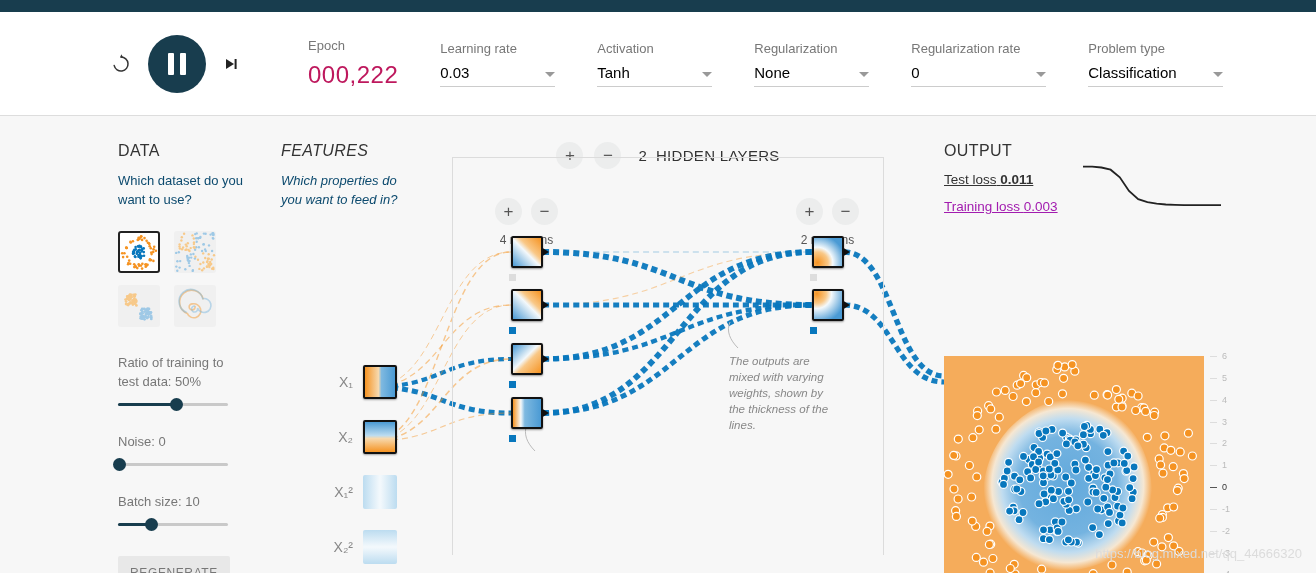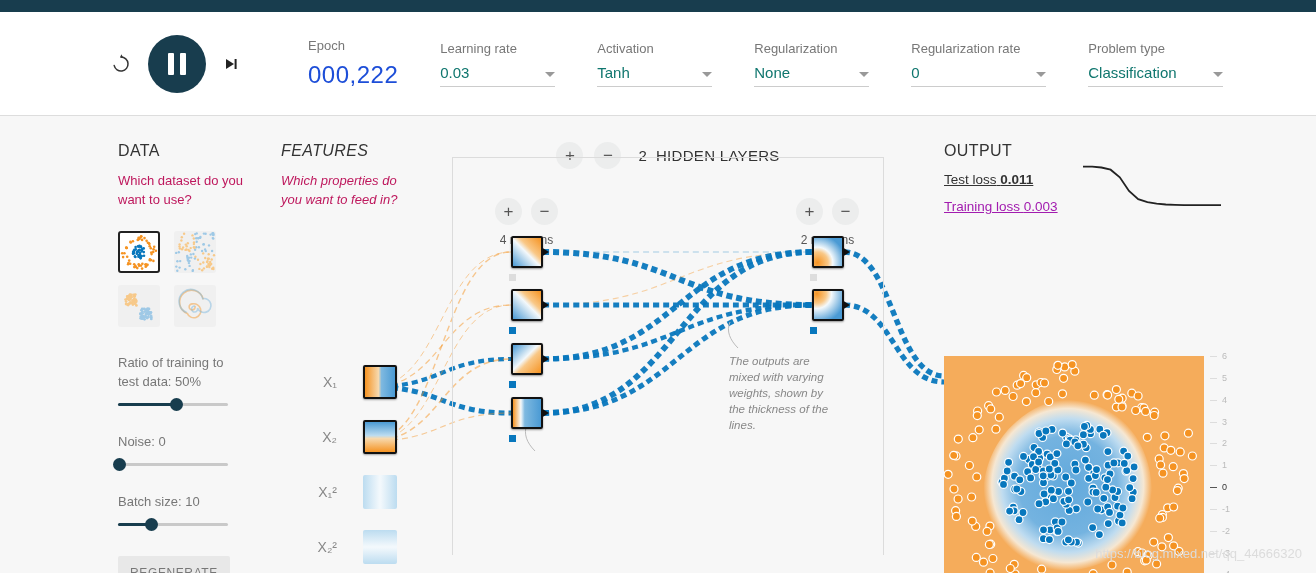--- a/index.html
+++ b/index.html
@@ -22,56 +22,56 @@
     width:58px;height:58px;border-radius:50%;background:#183d4e;
     display:flex;align-items:center;justify-content:center;cursor:pointer;
   }
   .pause-ico{display:flex;gap:6px;}
   .pause-ico span{display:block;width:6px;height:22px;background:#fff;border-radius:1px;}
   .step-btn{width:22px;height:22px;display:flex;align-items:center;justify-content:center;cursor:pointer;}
   
   .field{margin-left:42px;min-width:0;}
   .field.epoch{margin-left:66px;}
   .field .lbl{font-size:13px;color:#777;font-weight:300;margin-bottom:8px;white-space:nowrap;}
-  .epoch .val{font-size:24px;color:#1d4ed8;font-weight:300;letter-spacing:.5px;}
+  .epoch .val{font-size:24px;color:#be185d;font-weight:300;letter-spacing:.5px;}
   .select{
     width:115px;border-bottom:1px solid #ccc;padding-bottom:5px;
     display:flex;align-items:flex-end;justify-content:space-between;cursor:pointer;
   }
-  .select .sv{font-size:15px;color:#0f766e;font-weight:400;text-align:center;}
+  .select .sv{font-size:15px;color:#000000;font-weight:400;text-align:center;}
   .caret{
     width:0;height:0;border-left:5px solid transparent;border-right:5px solid transparent;
     border-top:5px solid #999;margin-bottom:4px;
   }
   .field.w135 .select{width:135px;}
   
   .main{position:relative;height:457px;padding-left:36px;}
   .col-title{font-size:16px;color:#333;letter-spacing:.4px;font-weight:400;}
-  .col-sub{font-size:13px;color:#be185d;line-height:19px;font-weight:300;margin-top:11px;}
+  .col-sub{font-size:13px;color:#0c4a6e;line-height:19px;font-weight:300;margin-top:11px;}
   
   .data-col{position:absolute;left:118px;top:26px;width:128px;}
   .ds-grid{display:grid;grid-template-columns:44px 44px;gap:12px;margin-top:22px;}
   .ds{width:42px;height:42px;border-radius:3px;background:#f0f0f0;cursor:pointer;
       position:relative;overflow:hidden;box-sizing:border-box;}
   .ds.sel{border:2px solid #222;background:#fff;}
   .slider-wrap{margin-top:26px;}
   .slider-lbl{font-size:13px;color:#777;line-height:19px;font-weight:300;}
   .slider-lbl b{color:#777;font-weight:400;}
   .track{position:relative;height:3px;background:#c9c9c9;border-radius:2px;margin-top:12px;width:110px;cursor:pointer;}
   .track .fill{position:absolute;left:0;top:0;height:3px;background:#183d4e;border-radius:2px;}
   .track .knob{position:absolute;top:-5px;width:13px;height:13px;border-radius:50%;background:#183d4e;margin-left:-6px;}
   .regen{
     margin-top:30px;width:112px;height:34px;background:#e8e8e8;color:#777;
     font-size:12px;letter-spacing:.6px;display:flex;align-items:center;justify-content:center;
     border-radius:2px;cursor:pointer;
   }
   
   .feat-col{position:absolute;left:281px;top:26px;width:120px;font-style:italic;}
   .feat-list{position:absolute;left:0;top:110px;width:120px;}
-  .feat-row{display:flex;align-items:center;justify-content:flex-end;gap:26px;height:55px;}
+  .feat-row{display:flex;align-items:center;justify-content:flex-end;gap:10px;height:55px;}
   .feat-lbl{font-size:14px;color:#888;font-weight:300;white-space:nowrap;}
   .fnode{width:34px;height:34px;border-radius:2px;overflow:hidden;cursor:pointer;box-sizing:border-box;}
   .fnode.active{border:2px solid #111;box-shadow:0 1px 2px rgba(0,0,0,.35);}
   
   .hl-head{position:absolute;left:452px;top:26px;width:432px;text-align:center;}
   .hl-ctrl{display:flex;align-items:center;justify-content:center;gap:11px;}
   .rbtn{width:27px;height:27px;border-radius:50%;background:#eceded;color:#555;font-size:17px;
         display:flex;align-items:center;justify-content:center;cursor:pointer;line-height:1;}
   .hl-txt{font-size:15px;color:#333;margin-left:6px;letter-spacing:.3px;}
   .hl-box{position:absolute;left:452px;top:41px;width:432px;height:398px;

